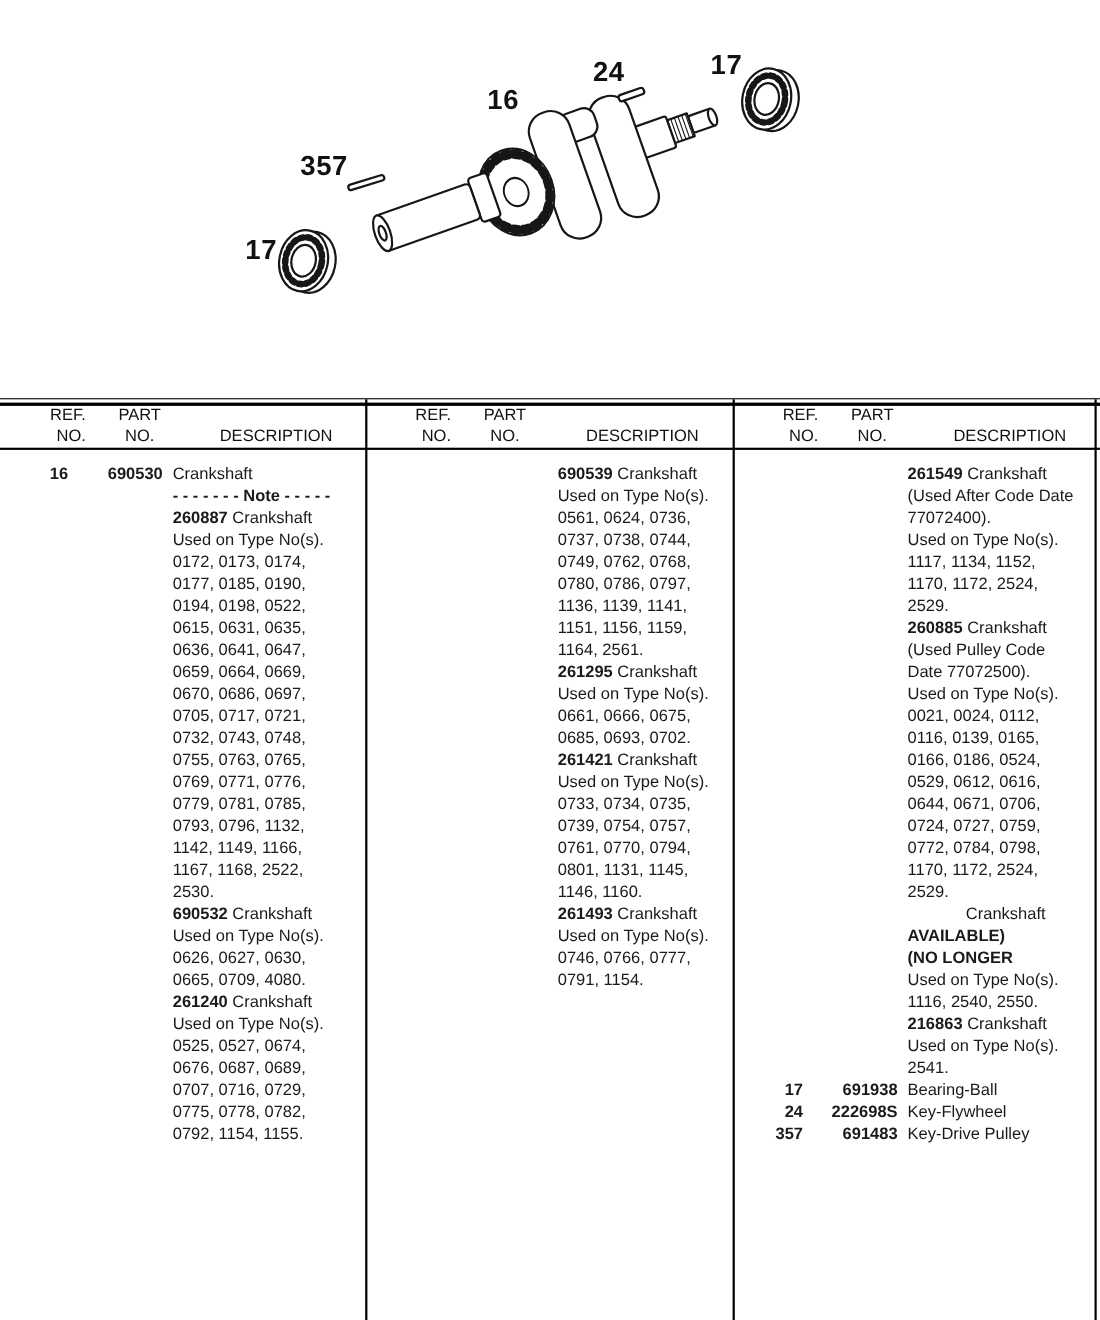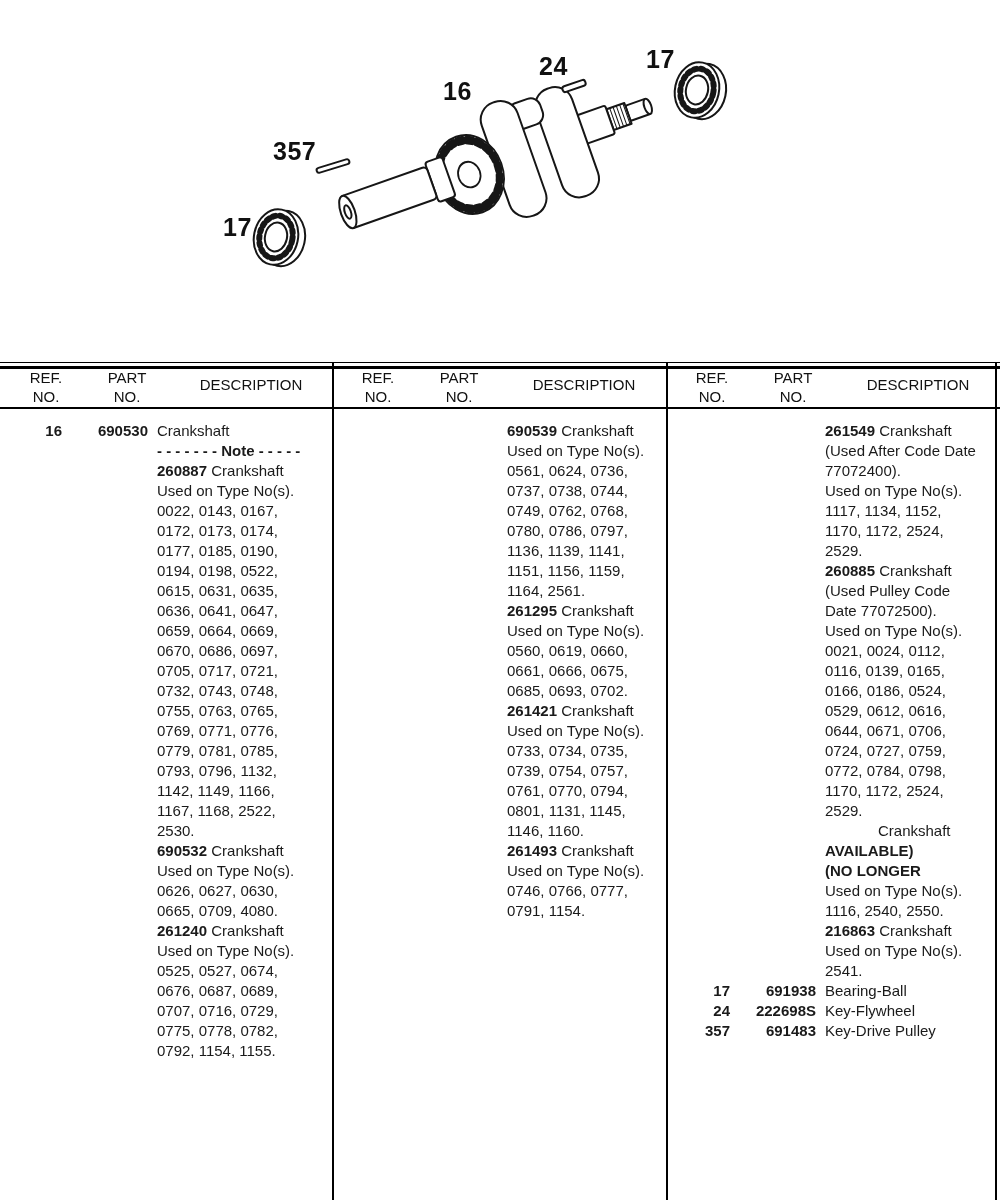--- a/index.html
+++ b/index.html
@@ -7,23 +7,23 @@
         font-family:"Liberation Sans",sans-serif;color:#1a1a1a;}
   
   .diagram{position:absolute;left:0;top:0;width:1000px;height:360px;}
   .callout{position:absolute;font-size:25px;font-weight:bold;letter-spacing:.5px;color:#111;}
   
   .hline,.vline{position:absolute;background:#000;}
   
   .thead{position:absolute;top:368px;left:0;width:1000px;height:38px;display:flex;}
   .hcol{display:flex;}
   .hcell{font-size:15px;line-height:19px;text-align:center;color:#111;}
-  .hc-ref{width:64px;margin-left:14px;}
+  .hc-ref{width:64px;margin-left:14px;text-align:right;}
   .hc-part{width:86px;margin-left:6px;}
-  .hc-desc{flex:1;display:flex;align-items:flex-end;justify-content:center;padding-bottom:12px;}
+  .hc-desc{flex:1;display:flex;align-items:flex-end;justify-content:center;padding-bottom:0px;}
   
   .col{position:absolute;top:421px;width:327px;}
   .trow{display:flex;height:20px;font-size:15px;line-height:20px;white-space:nowrap;}
   .c-ref{width:56px;text-align:right;font-weight:bold;flex:none;}
   .c-part{width:86px;text-align:right;font-weight:bold;flex:none;}
   .c-desc{flex:1;padding-left:9px;overflow:visible;}
   .c-desc .bold{font-weight:bold;}
   .c-desc.indent{padding-left:62px;}
 </style>
 </head>
@@ -163,25 +163,20 @@
         <span class="c-desc"><span class="bold">260887</span><span> Crankshaft</span></span>
       </div>
       <div class="trow">
         <span class="c-ref"></span>
         <span class="c-part"></span>
         <span class="c-desc"><span>Used on Type No(s).</span></span>
       </div>
       <div class="trow">
         <span class="c-ref"></span>
         <span class="c-part"></span>
-        <span class="c-desc"><span>0022, 0143, 0167,</span></span>
-      </div>
-      <div class="trow">
-        <span class="c-ref"></span>
-        <span class="c-part"></span>
         <span class="c-desc"><span>0172, 0173, 0174,</span></span>
       </div>
       <div class="trow">
         <span class="c-ref"></span>
         <span class="c-part"></span>
         <span class="c-desc"><span>0177, 0185, 0190,</span></span>
       </div>
       <div class="trow">
         <span class="c-ref"></span>
         <span class="c-part"></span>
@@ -356,25 +351,20 @@
       </div>
       <div class="trow">
         <span class="c-ref"></span>
         <span class="c-part"></span>
         <span class="c-desc"><span class="bold">261295</span><span> Crankshaft</span></span>
       </div>
       <div class="trow">
         <span class="c-ref"></span>
         <span class="c-part"></span>
         <span class="c-desc"><span>Used on Type No(s).</span></span>
-      </div>
-      <div class="trow">
-        <span class="c-ref"></span>
-        <span class="c-part"></span>
-        <span class="c-desc"><span>0560, 0619, 0660,</span></span>
       </div>
       <div class="trow">
         <span class="c-ref"></span>
         <span class="c-part"></span>
         <span class="c-desc"><span>0661, 0666, 0675,</span></span>
       </div>
       <div class="trow">
         <span class="c-ref"></span>
         <span class="c-part"></span>
         <span class="c-desc"><span>0685, 0693, 0702.</span></span>

